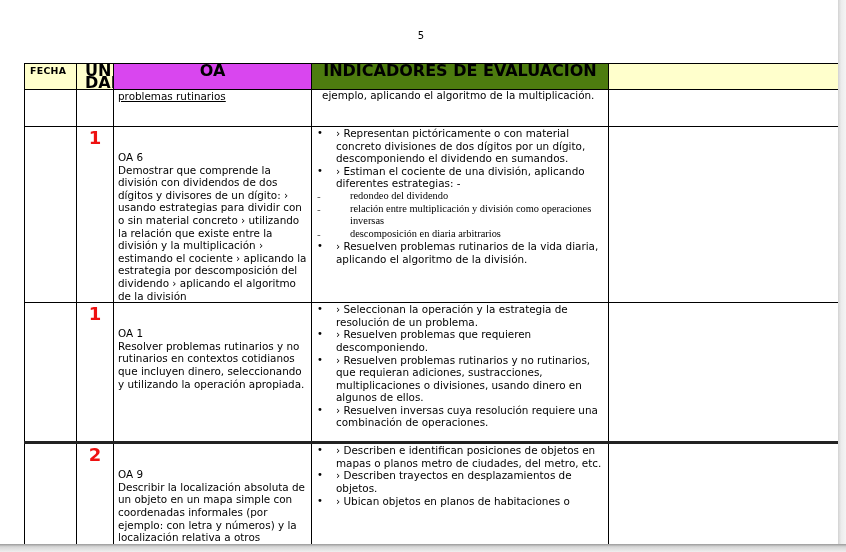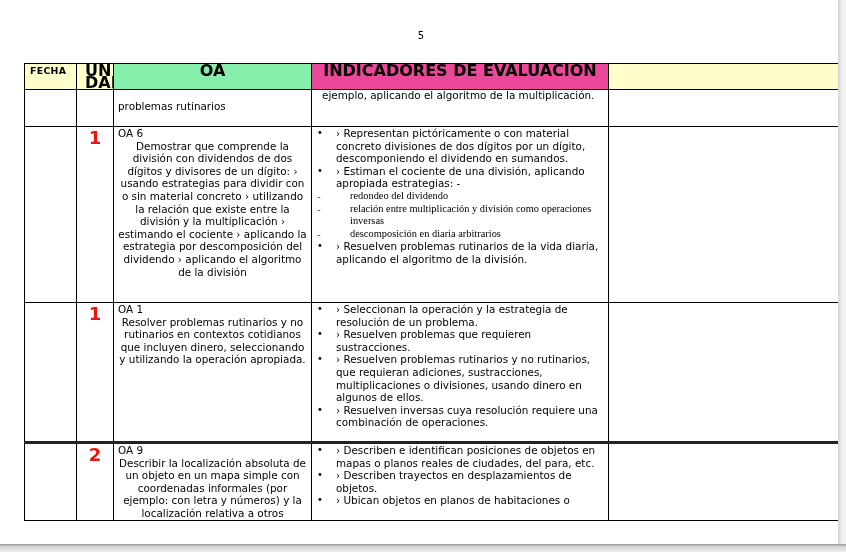--- a/index.html
+++ b/index.html
@@ -49,23 +49,23 @@
   .row-head { height: 25px; }
   .row-cont { height: 37px; }
   .row-oa6 { height: 176px; }
   .row-oa7 { height: 140px; }
   .row-oa15 { height: 76px; }
   .tr-thick-top td { border-top: 3px solid #222; }
   .unit-num {
     color: #ee1111; font-weight: bold; font-size: 18px; line-height: 18px;
     text-align: center; display: block; margin-top: 2px;
   }
-  .oa-code { display: block; }
-  .oa-text { display: block; text-align: center; }
-  .cont-oa { padding-top: 10px; display: block; }
+  .oa-code { display: block; margin-top: 24px; }
+  .oa-text { display: block; }
+  .cont-oa { display: block; text-decoration: underline; }
   .cont-ind { display: block; padding-left: 6px; margin-top: -1px; }
   ul.ind { list-style: none; margin: 0; padding: 0; }
   ul.ind li { position: relative; padding-left: 20px; }
   ul.ind li .bullet { position: absolute; left: 1px; top: 0; font-size: 10px; }
   ul.sub { list-style: none; margin: 0; padding: 0; }
   ul.sub li { position: relative; padding-left: 20px; margin-left: -20px; }
   ul.sub li .dash { position: absolute; left: 1px; top: 0; color: #555; }
   ul.sub li .subtxt { display: block; padding-left: 14px; font-family: Liberation Serif, serif; }
 </style>
 </head>
@@ -82,22 +82,22 @@
         <col class="col-ind">
         <col class="col-extra">
     </colgroup>
     <tbody>
         <tr class="row-head">
       <th class="fecha" style="background: rgb(255, 255, 204);">FECHA</th>
       <th class="unidad" style="background: rgb(255, 255, 204);">
         <span>UNI</span><br>
         <span>DAD</span>
       </th>
-      <th style="background: #86efac; margin-top: 17px;">OA</th>
-      <th style="background: #ec4899;">INDICADORES DE EVALUACIÓN</th>
+      <th style="background: #d946ef; margin-top: 17px;">OA</th>
+      <th style="background: #4d7c0f;">INDICADORES DE EVALUACIÓN</th>
       <th style="background: rgb(255, 255, 204);"></th>
     </tr>
 
     <tr class="row-cont">
       <td></td>
       <td></td>
       <td>
         <span class="cont-oa">problemas rutinarios</span>
       </td>
       <td>
@@ -116,21 +116,21 @@
         <span class="oa-text">Demostrar que comprende la división con dividendos de dos dígitos y divisores de un dígito: › usando estrategias para dividir con o sin material concreto › utilizando la relación que existe entre la división y la multiplicación › estimando el cociente › aplicando la estrategia por descomposición del dividendo › aplicando el algoritmo de la división</span>
       </td>
       <td>
         <ul class="ind">
           <li>
             <span class="bullet">•</span>
             <span>› Representan pictóricamente o con material concreto divisiones de dos dígitos por un dígito, descomponiendo el dividendo en sumandos.</span>
           </li>
           <li>
             <span class="bullet">•</span>
-            <span>› Estiman el cociente de una división, aplicando apropiada estrategias: -</span>
+            <span>› Estiman el cociente de una división, aplicando diferentes estrategias: -</span>
             <ul class="sub">
               <li>
                 <span class="dash">-</span>
                 <span class="subtxt">redondeo del dividendo</span>
               </li>
               <li>
                 <span class="dash">-</span>
                 <span class="subtxt">relación entre multiplicación y división como operaciones inversas</span>
               </li>
               <li>
@@ -158,21 +158,21 @@
         <span class="oa-text">Resolver problemas rutinarios y no rutinarios en contextos cotidianos que incluyen dinero, seleccionando y utilizando la operación apropiada.</span>
       </td>
       <td>
         <ul class="ind">
           <li>
             <span class="bullet">•</span>
             <span>› Seleccionan la operación y la estrategia de resolución de un problema.</span>
           </li>
           <li>
             <span class="bullet">•</span>
-            <span>› Resuelven problemas que requieren sustracciones.</span>
+            <span>› Resuelven problemas que requieren descomponiendo.</span>
           </li>
           <li>
             <span class="bullet">•</span>
             <span>› Resuelven problemas rutinarios y no rutinarios, que requieran adiciones, sustracciones, multiplicaciones o divisiones, usando dinero en algunos de ellos.</span>
           </li>
           <li>
             <span class="bullet">•</span>
             <span>› Resuelven inversas cuya resolución requiere una combinación de operaciones.</span>
           </li>
         </ul>
@@ -186,21 +186,21 @@
         <span class="unit-num" style="color: rgb(238, 17, 17);">2</span>
       </td>
       <td>
         <span class="oa-code">OA 9</span>
         <span class="oa-text">Describir la localización absoluta de un objeto en un mapa simple con coordenadas informales (por ejemplo: con letra y números) y la localización relativa a otros</span>
       </td>
       <td>
         <ul class="ind">
           <li>
             <span class="bullet">•</span>
-            <span>› Describen e identifican posiciones de objetos en mapas o planos reales de ciudades, del para, etc.</span>
+            <span>› Describen e identifican posiciones de objetos en mapas o planos metro de ciudades, del metro, etc.</span>
           </li>
           <li>
             <span class="bullet">•</span>
             <span>› Describen trayectos en desplazamientos de objetos.</span>
           </li>
           <li>
             <span class="bullet">•</span>
             <span>› Ubican objetos en planos de habitaciones o</span>
           </li>
         </ul>

